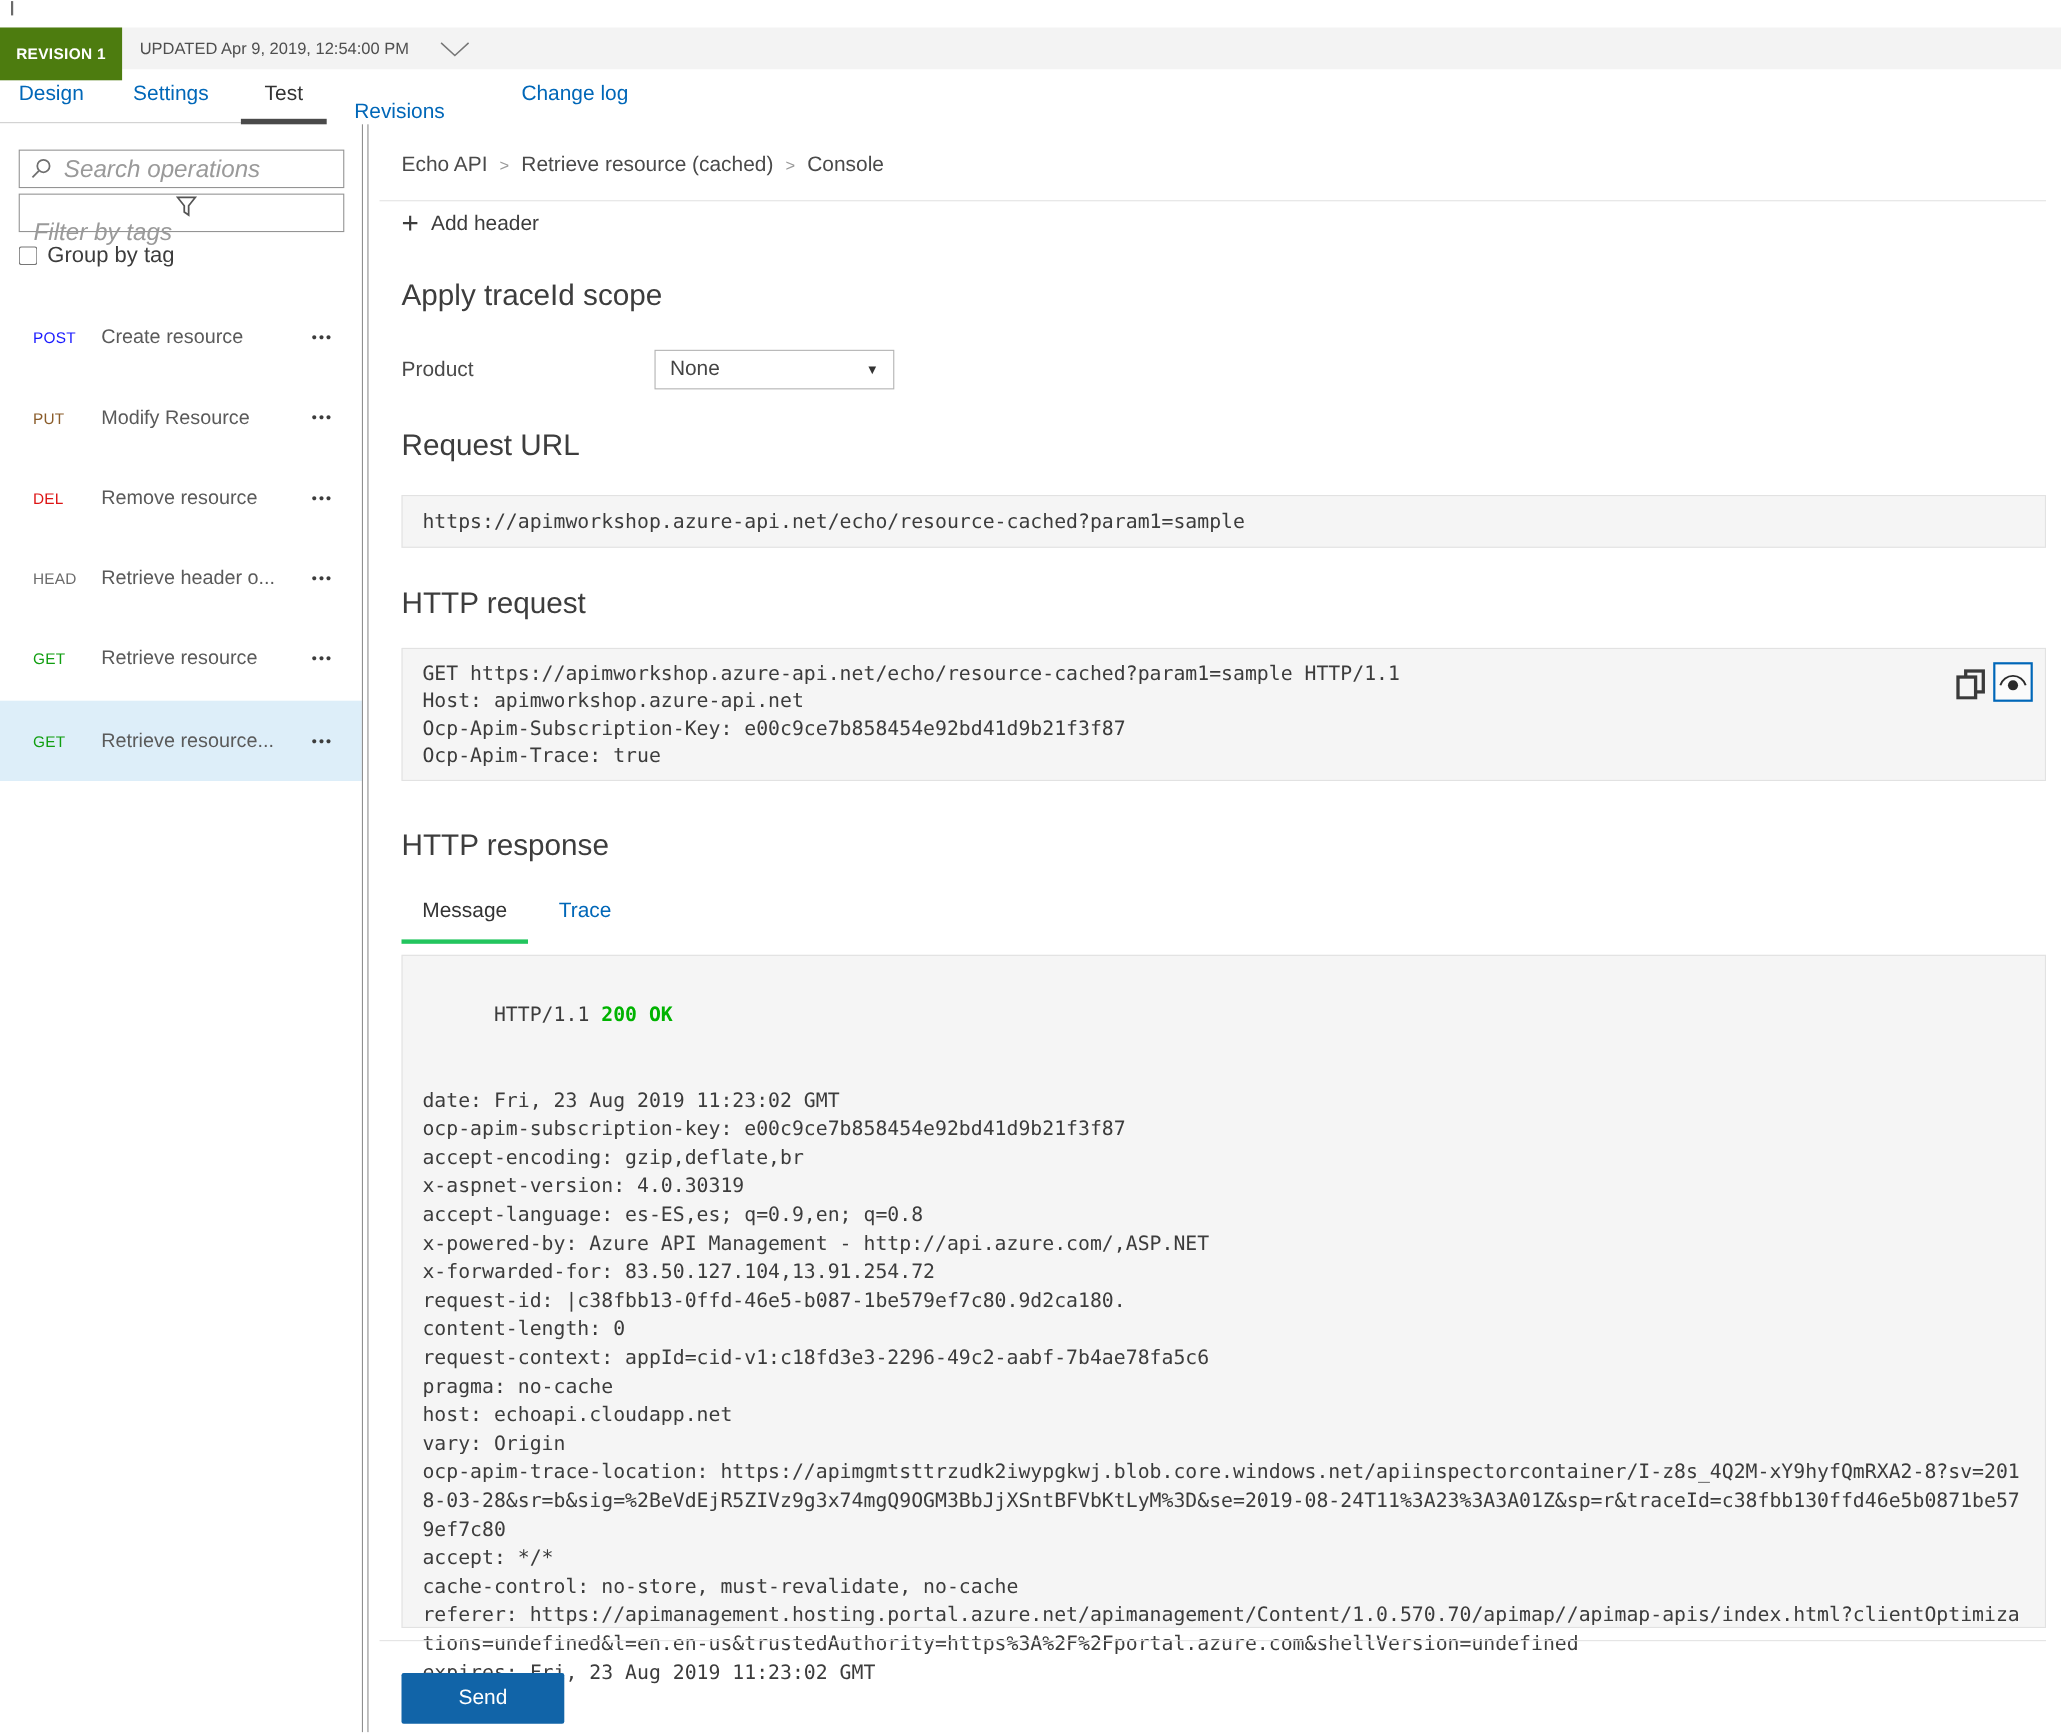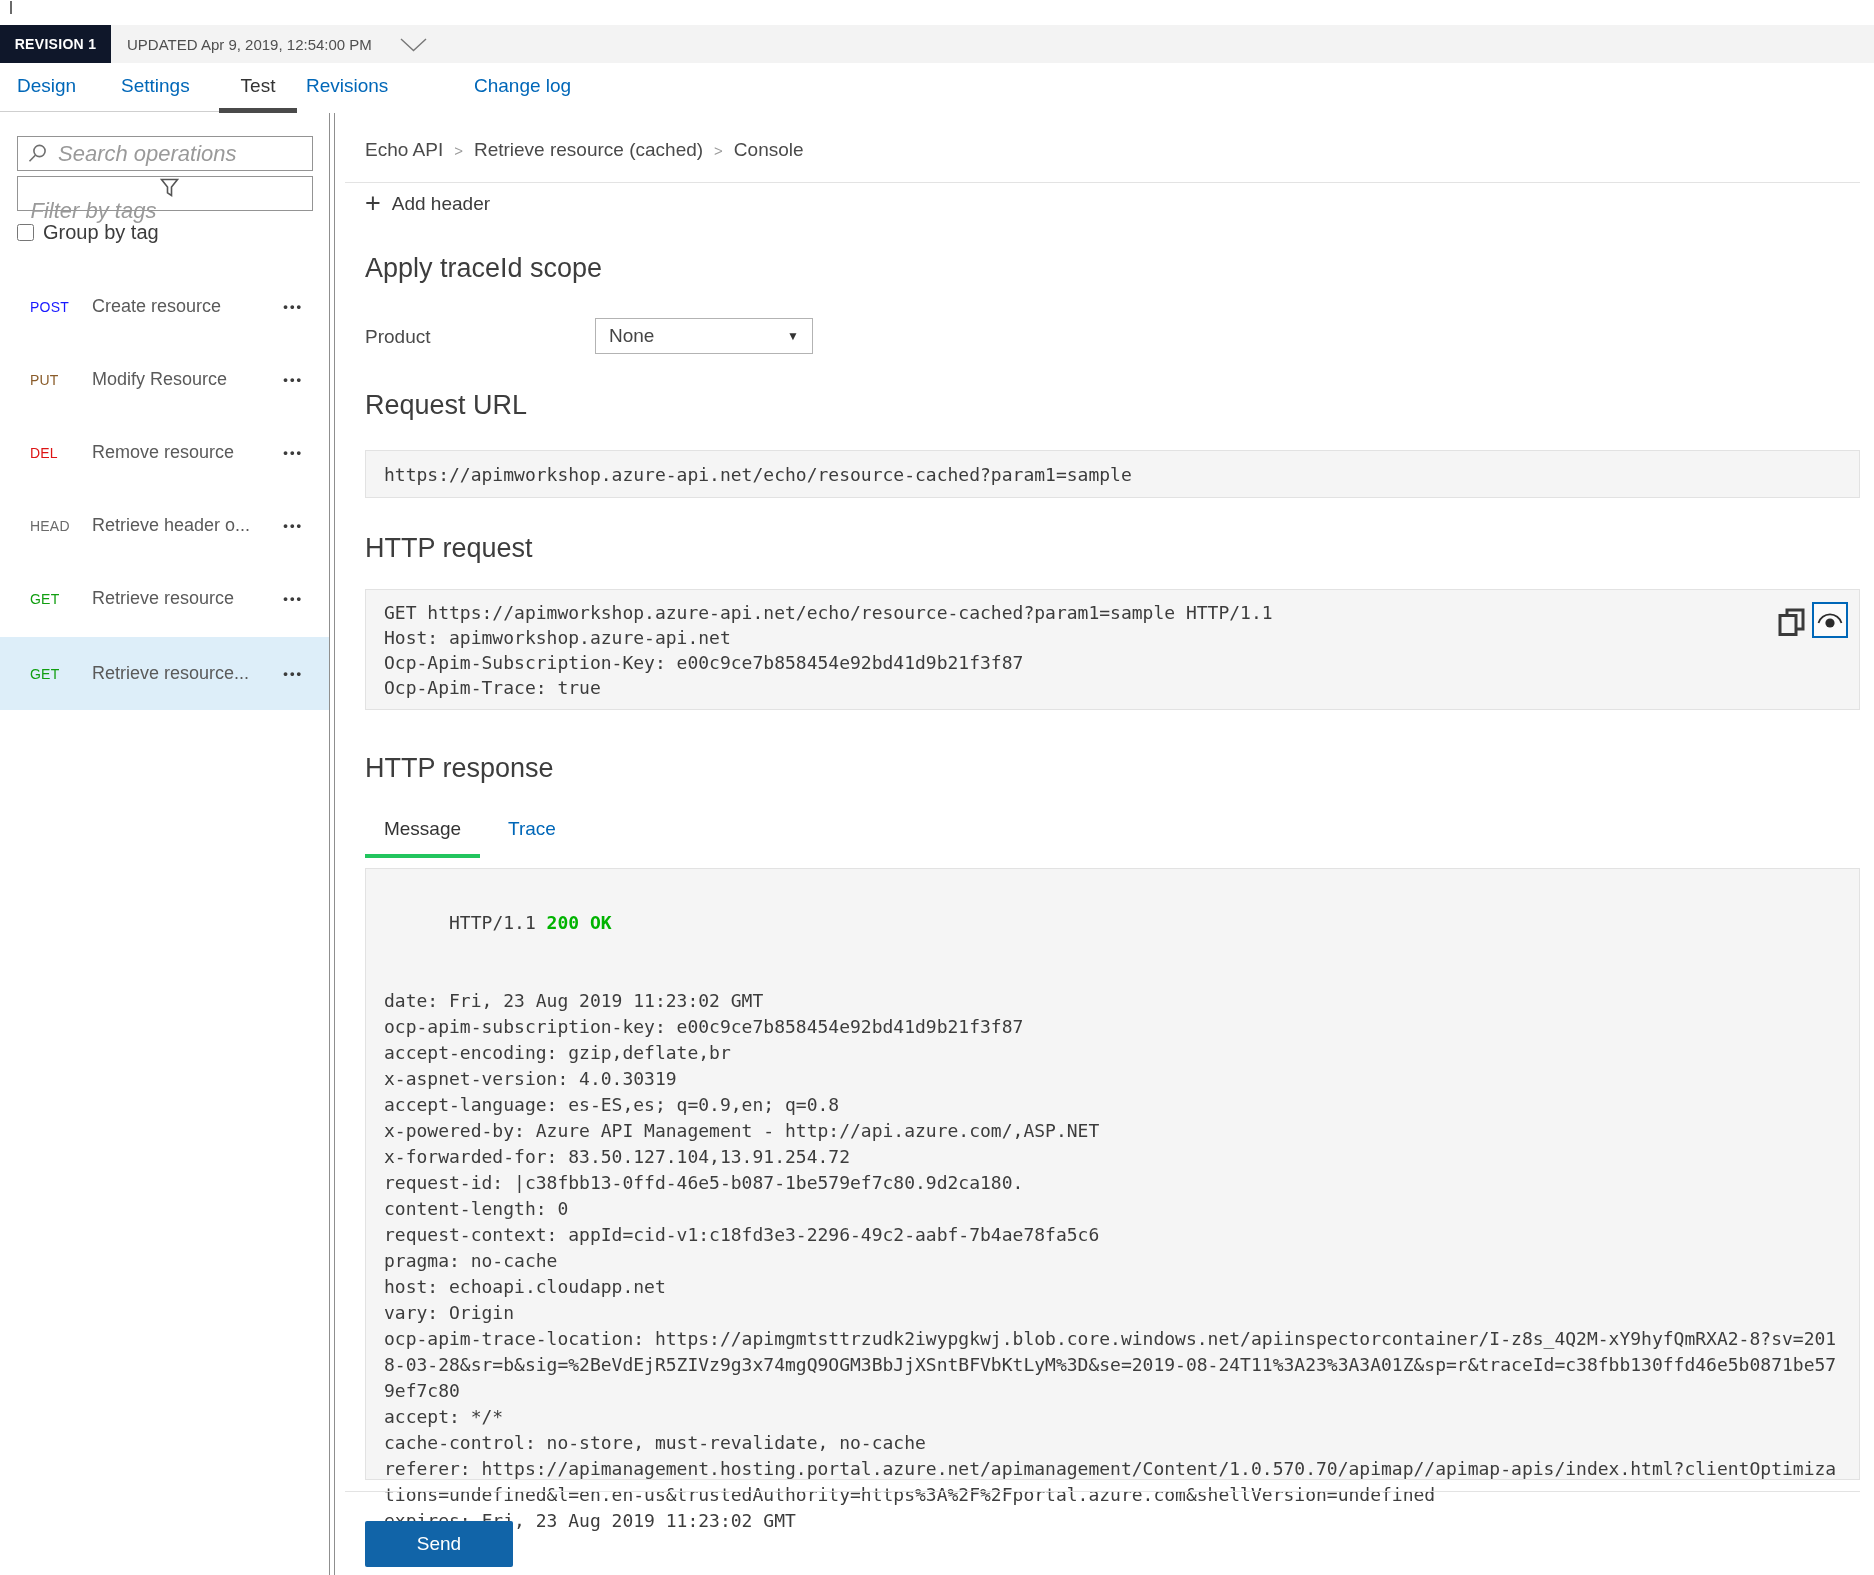--- a/index.html
+++ b/index.html
@@ -4,32 +4,32 @@
 <style>
   * { margin:0; padding:0; box-sizing:border-box; }
   body { font-family:"Liberation Sans", sans-serif; background:#fff; }
   .page { position:relative; width:1874px; height:1575px; background:#fff; overflow:hidden; }
 
   
   .caret-artifact { position:absolute; left:10px; top:1px; width:2px; height:13px; background:#6a6a6a; }
 
   
   .rev-bar { position:absolute; left:0; top:25px; width:100%; height:38px; background:#f3f3f3; }
-  .rev-badge { position:absolute; left:0; top:0; width:111px; height:38px; background:#0f172a; color:#fff;
+  .rev-badge { position:absolute; left:0; top:0; width:111px; height:48px; background:#4d7c0f; color:#fff;
                font-size:14px; font-weight:bold; display:flex; align-items:center; justify-content:center; letter-spacing:.3px; }
   .rev-updated { position:absolute; left:127px; top:0; height:38px; display:flex; align-items:center;
                  font-size:15px; color:#4f4f4f; }
   .rev-chevron { position:absolute; left:400px; top:13px; cursor:pointer; }
 
   
   .nav-tab { position:absolute; top:75px; font-size:19px; color:#0067b8; cursor:pointer; white-space:nowrap; }
   .tab-design { left:17px; }
   .tab-settings { left:121px; }
   .tab-test { left:219px; width:78px; text-align:center; color:#333; }
-  .tab-revisions { left:306px; }
+  .tab-revisions { left:322px;margin-top:16px; }
   .tab-changelog { left:474px; }
   .tabline-light { position:absolute; left:0; top:111px; width:219px; height:1px; background:#cfcfcf; }
   .tabline-dark { position:absolute; left:219px; top:108px; width:78px; height:5px; background:#4a4a4a; }
 
   
   .side-input { position:absolute; left:17px; width:296px; height:35px; border:1px solid #949494; background:#fff;
                 display:flex; align-items:center; padding-left:9px; }
   .side-input svg { flex:0 0 auto; }
   .side-input input { border:none; outline:none; flex:1; height:100%; font-size:22px; color:#c2410c;
                       font-family:"Liberation Sans", sans-serif; padding-left:10px; background:transparent; }

